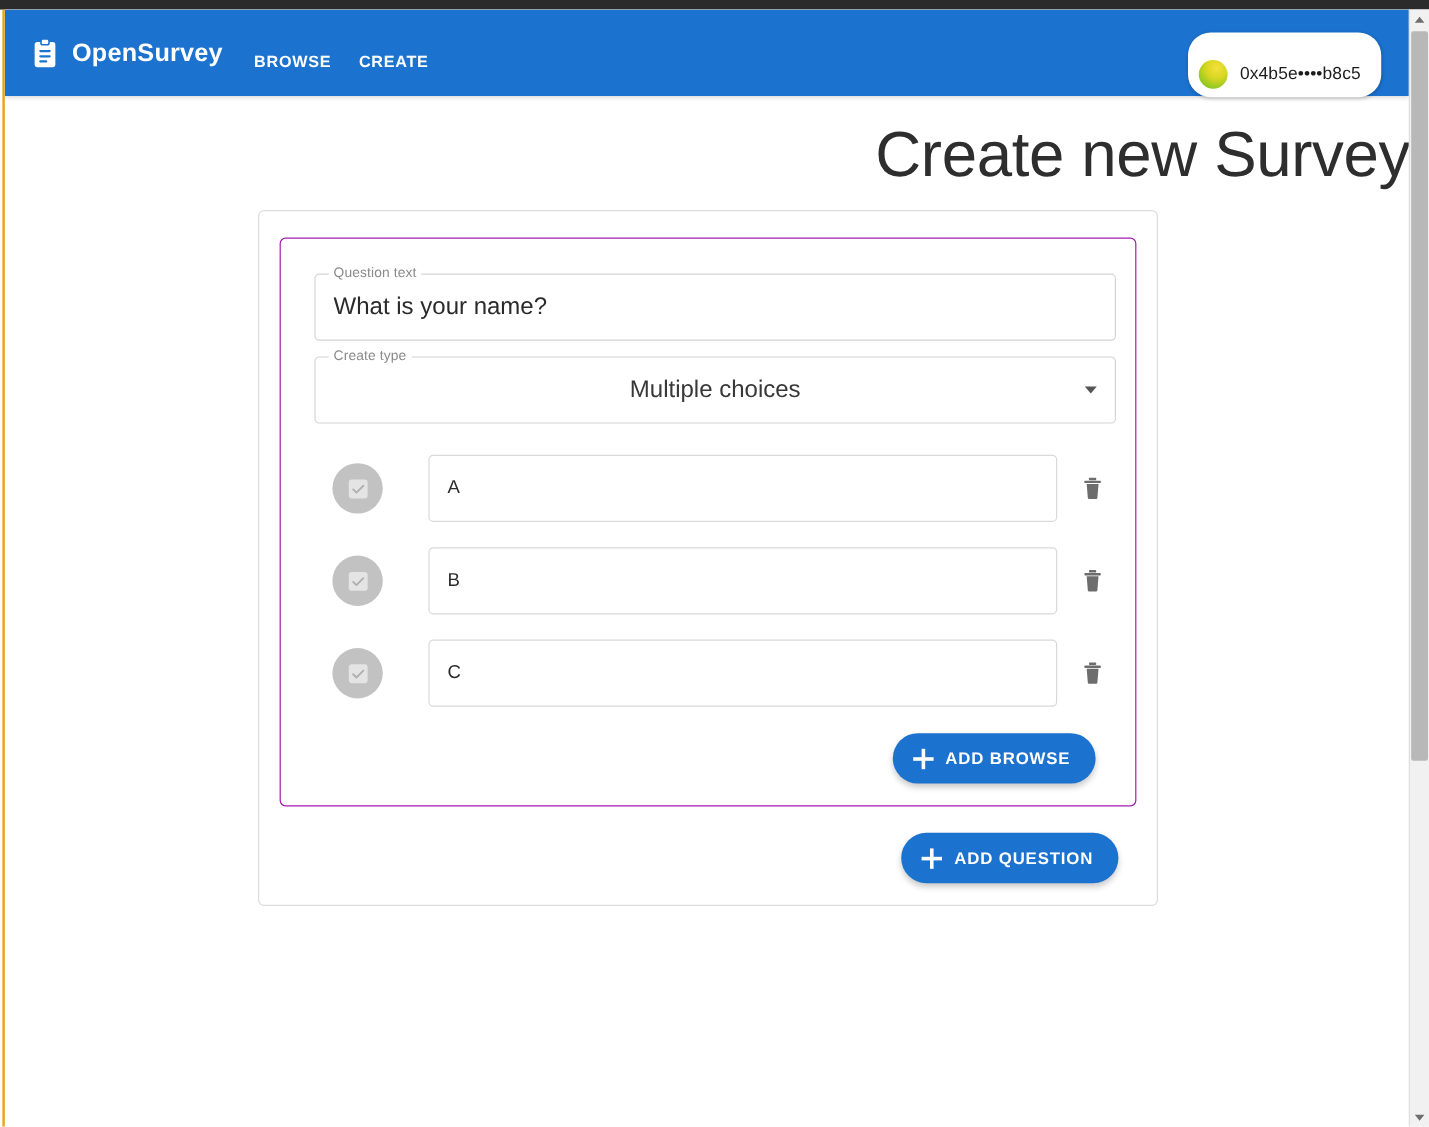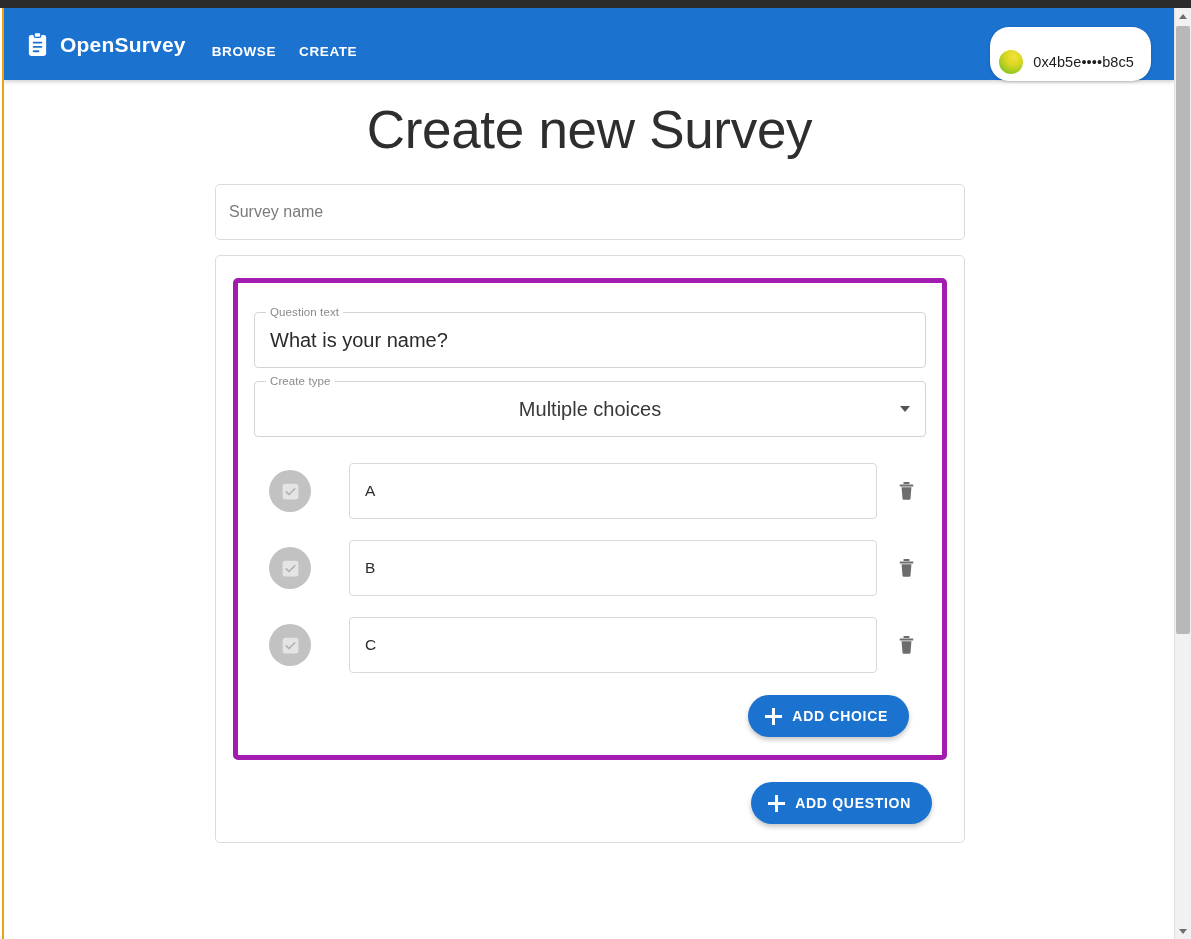--- a/index.html
+++ b/index.html
@@ -134,21 +134,21 @@
   }
   
   .page {
     position: relative;
     width: 1171px;
     height: 859px;
     overflow: hidden;
     background: #fff;
   }
   .page-title {
-    text-align: center;
+    text-align: right;
     font-size: 53px;
     font-weight: 300;
     color: #2e2e2e;
     margin: 19px 0 0 0;
     letter-spacing: -0.3px;
   }
   .container {
     width: 750px;
     margin: 0 auto;
     padding-left: 1px;
@@ -176,23 +176,23 @@
     box-sizing: border-box;
   }
   .section-title {
     text-align: center;
     color: #2f6fd0;
     font-size: 22px;
     font-weight: bold;
     margin: 6px 0 22px 0;
   }
   .question-card {
-    border: 5px solid #a21caf;
+    border: 1px solid #a21caf;
     border-radius: 5px;
-    padding: 16px 16px 18px 16px;
+    padding: 16px 16px 18px 28px;
     margin: 0 1px;
     box-sizing: border-box;
   }
   
   .mdc-field {
     position: relative;
     border: 1px solid #d4d4d4;
     border-radius: 4px;
     height: 56px;
     box-sizing: border-box;
@@ -341,23 +341,20 @@
         <span class="account-addr">0x4b5e••••b8c5</span>
       </div>
     </div>
 
     <div class="page">
 
       <h1 class="page-title">Create new Survey</h1>
 
       <div class="container">
 
-        <div class="outlined-box survey-name">
-          <span class="placeholder">Survey name</span>
-        </div>
 
         <div class="outlined-box questions-card">
 
 
           <div class="question-card">
 
             <div class="mdc-field">
               <span class="notch">Question text</span>
               <span class="value">What is your name?</span>
             </div>
@@ -425,21 +422,21 @@
                     <path d="M4.2 6.6h11.6l-1.1 13.6a1.3 1.3 0 0 1-1.3 1.2H6.6a1.3 1.3 0 0 1-1.3-1.2z" fill="#6d6d6d"></path>
                   </svg>
                 </span>
               </div>
 
             </div>
 
             <div class="btn-row mt22">
               <button class="btn blue">
                 <span class="plus-icon"></span>
-                <span>ADD CHOICE</span>
+                <span>ADD BROWSE</span>
               </button>
             </div>
 
 
           </div>
 
           <div class="btn-row addq-row mt22">
             <button class="btn blue">
               <span class="plus-icon"></span>
               <span>ADD QUESTION</span>

